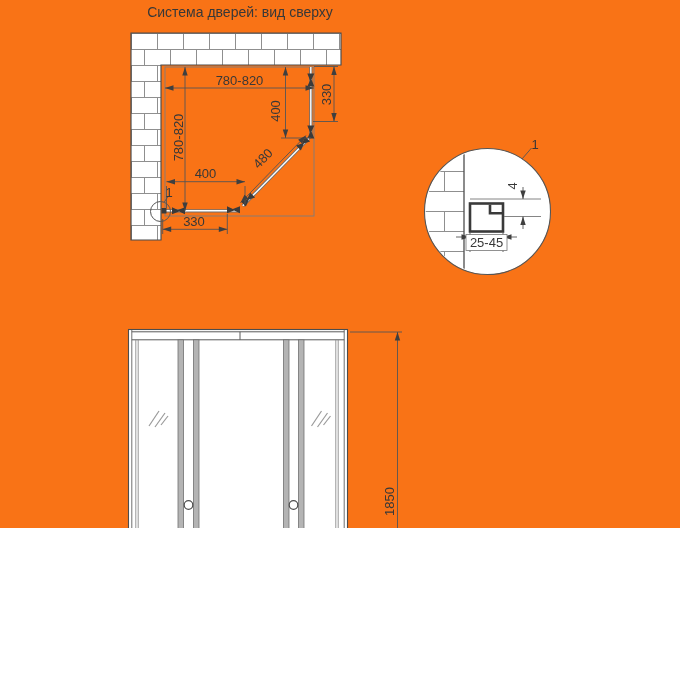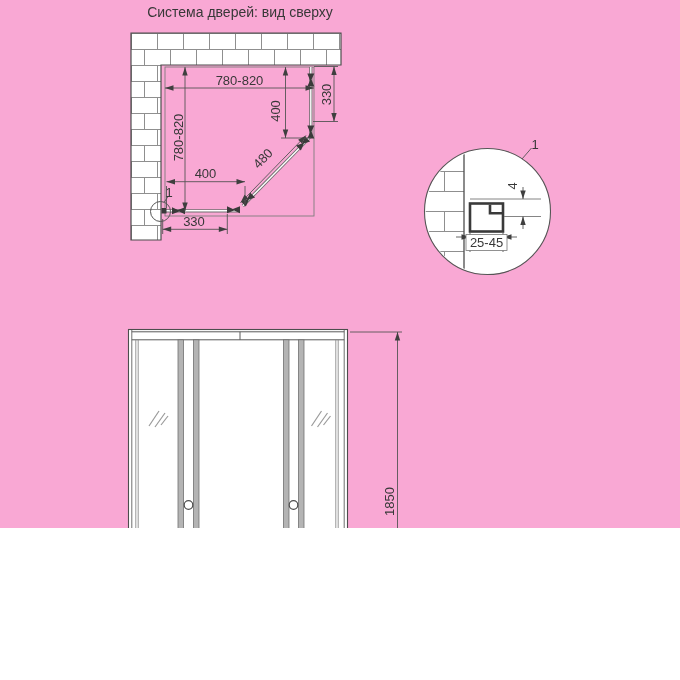--- a/index.html
+++ b/index.html
@@ -1,16 +1,16 @@
 <!DOCTYPE html>
 <html><head>
 <meta charset="utf-8">
 <style>
   html,body{margin:0;padding:0;background:#ffffff;}
-  .page{position:relative;width:680px;height:528px;background:#f9a8d4;overflow:hidden;
+  .page{position:relative;width:680px;height:528px;background:#f97316;overflow:hidden;
         font-family:"Liberation Sans", sans-serif;text-align:center;}
   svg{position:absolute;left:0;top:0;}
   text{font-family:"Liberation Sans", sans-serif;fill:#383838;}
   .dim-t{font-size:13px;}
   .title-t{font-size:14px;}
   .callout-t{font-size:13px;}
 </style>
 </head>
 <body>
 

